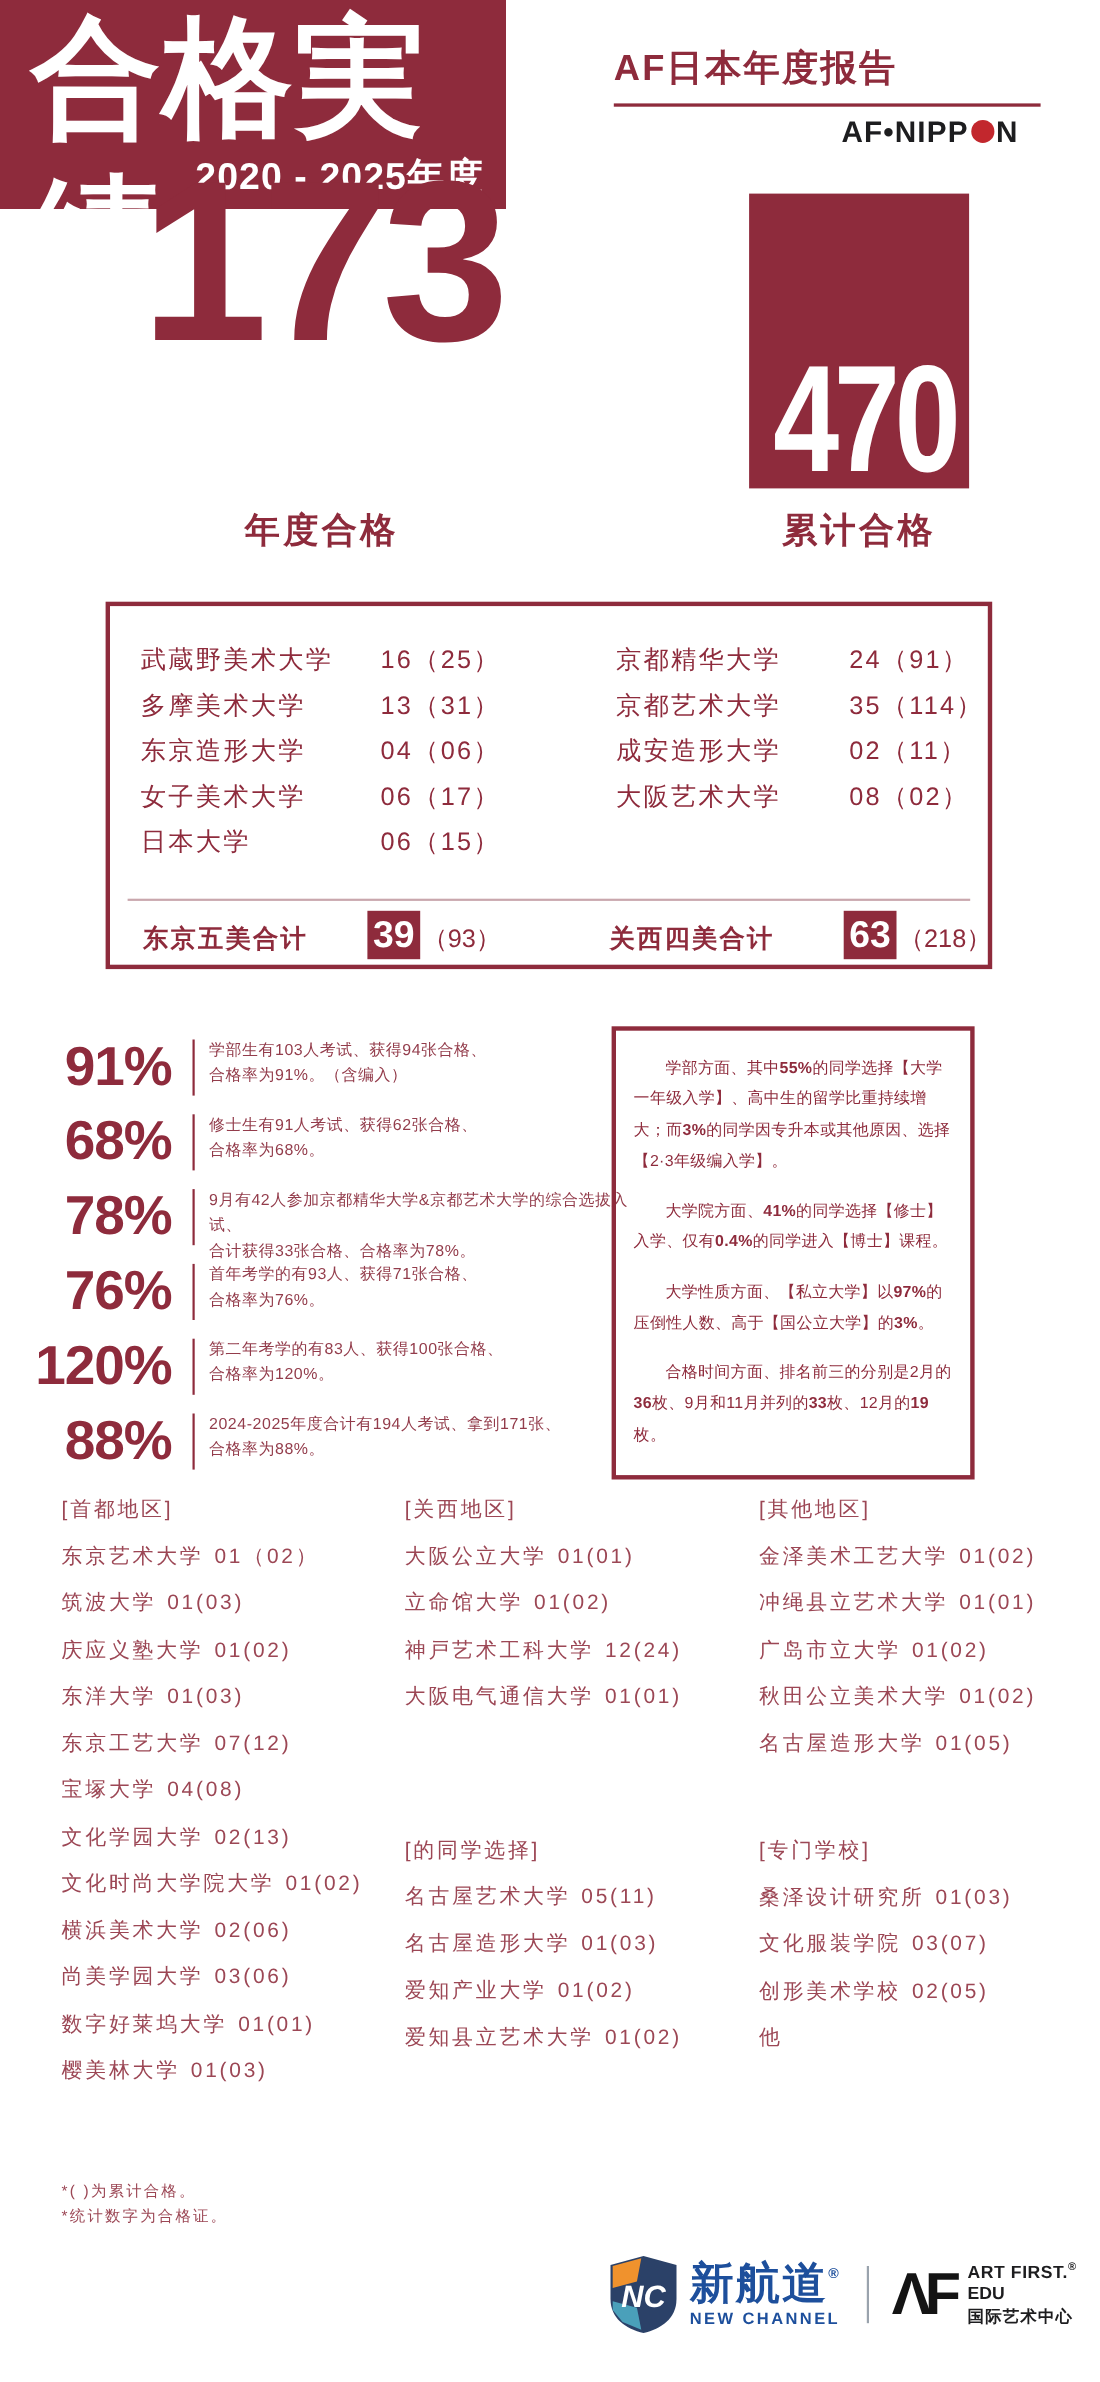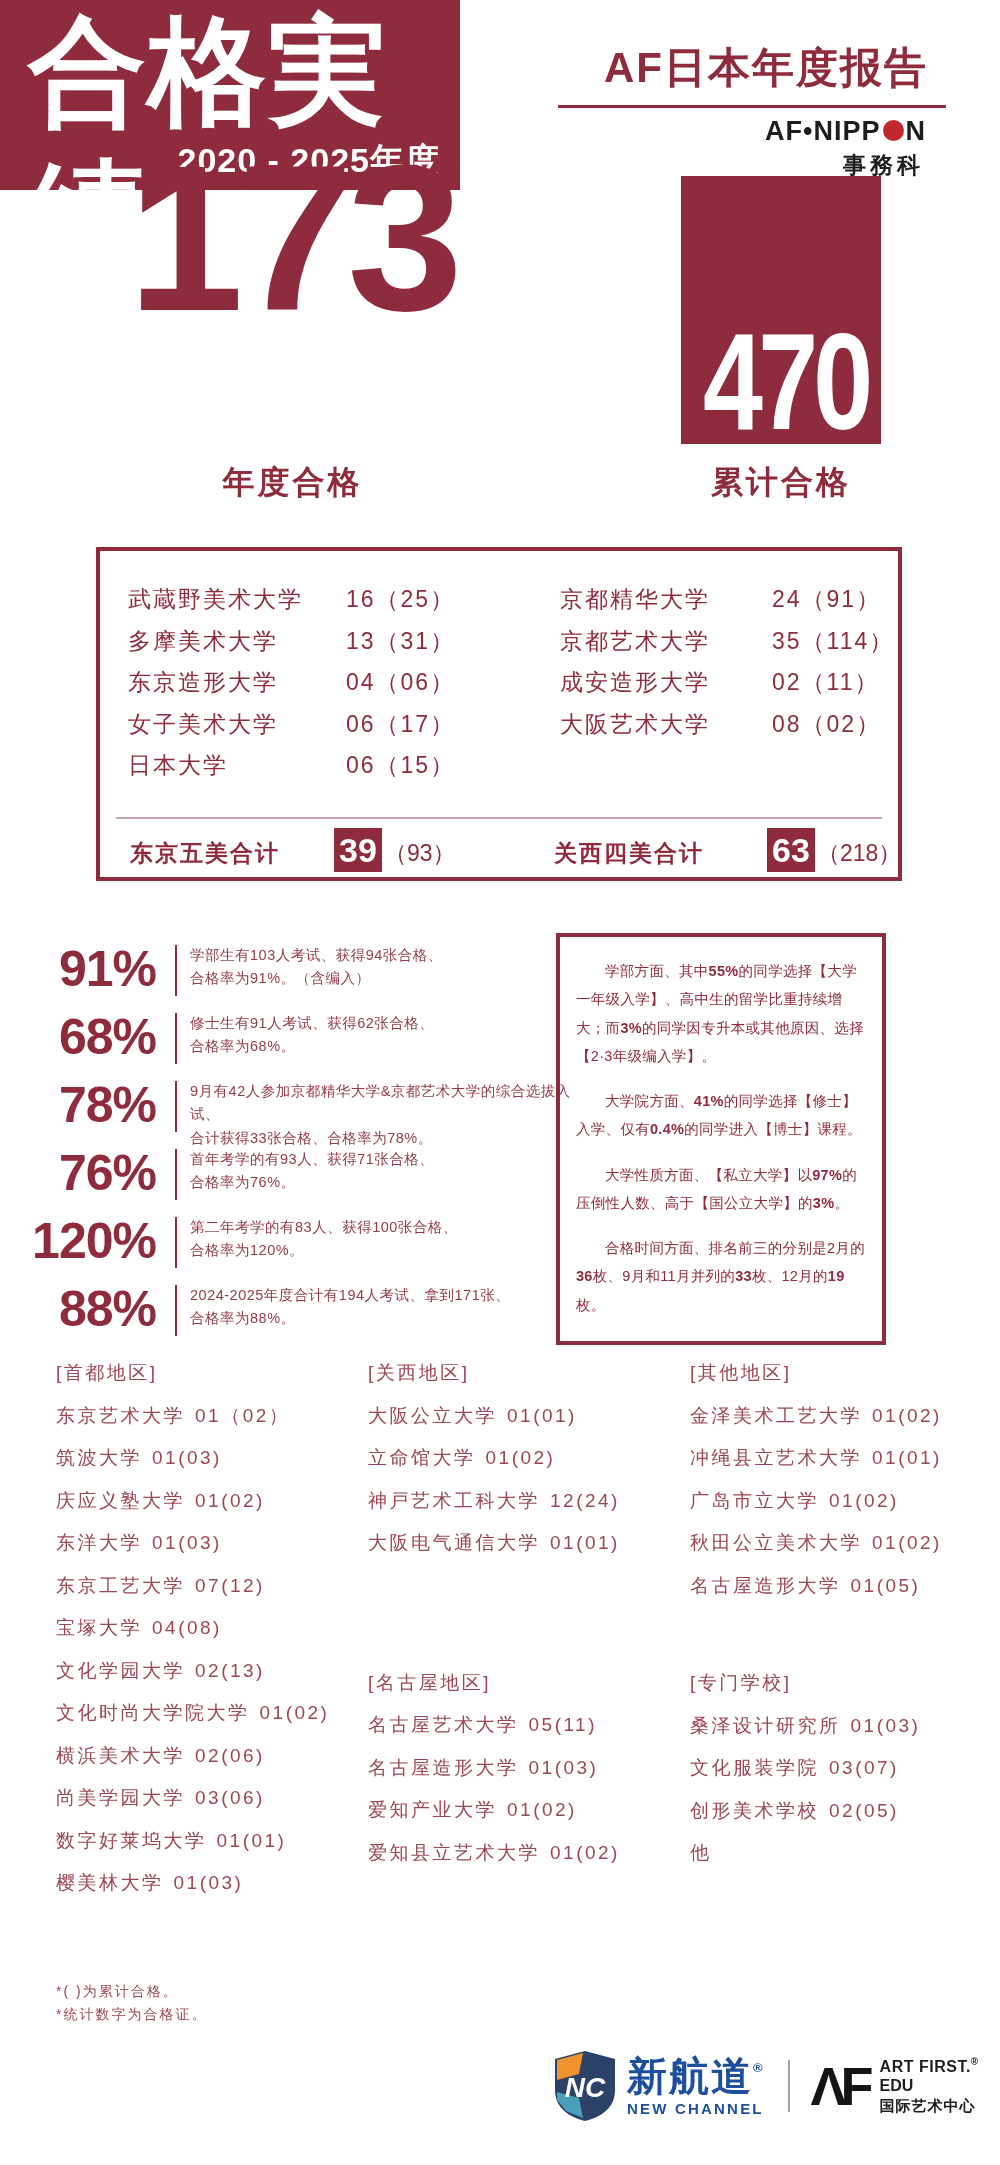--- a/index.html
+++ b/index.html
@@ -13,21 +13,21 @@
   html,body{margin:0;padding:0;background:#ffffff;}
   #poster{
     position:relative;width:1000px;height:2165px;background:#ffffff;overflow:hidden;
     font-family:"Liberation Sans",sans-serif;
   }
   
   .hdr-block{position:absolute;left:0;top:0;width:460px;height:190px;background:var(--maroon);}
   .hdr-title{position:absolute;left:28px;top:0px;color:#fff;font-size:118px;font-weight:900;letter-spacing:2px;line-height:1.22;}
   .hdr-sub{position:absolute;right:20px;top:138px;color:#fff;font-size:34px;font-weight:800;letter-spacing:1px;}
   .brand{position:absolute;left:558px;top:40px;width:388px;}
-  .brand-report{text-align:right;padding-right:18px;color:var(--maroon);font-size:42px;font-weight:800;letter-spacing:2px;}
+  .brand-report{text-align:left;padding-right:18px;color:var(--maroon);font-size:33px;font-weight:800;letter-spacing:2px;}
   .brand-line{margin-top:9px;height:3px;background:var(--maroon);}
   .brand-name{text-align:right;padding-right:20px;margin-top:8px;color:var(--ink);font-size:27px;font-weight:800;letter-spacing:1px;}
   .red-dot{display:inline-block;width:21px;height:21px;border-radius:50%;background:var(--red-dot);vertical-align:-1px;margin:0 2px;}
   .brand-dept{text-align:right;padding-right:22px;margin-top:3px;color:var(--ink);font-size:23px;font-weight:700;letter-spacing:4px;}
   
   .big-annual{position:absolute;left:105px;top:134px;width:375px;text-align:center;}
   .big-num{font-size:208px;font-weight:900;color:var(--maroon);line-height:1;letter-spacing:-6px;text-align:center;}
   .annual-label,.cum-label{position:absolute;top:461px;text-align:center;color:var(--maroon);font-size:32px;font-weight:700;letter-spacing:3px;}
   .annual-label{left:105px;width:375px;}
   .cum-label{left:681px;width:200px;}
@@ -90,21 +90,20 @@
 
   <div class="hdr-block">
     <div class="hdr-title">合格実績</div>
     <div class="hdr-sub">2020 - 2025年度</div>
   </div>
 
   <div class="brand">
     <div class="brand-report">AF日本年度报告</div>
     <div class="brand-line"></div>
     <div class="brand-name"><span>AF•NIPP</span><span class="red-dot"></span><span>N</span></div>
-    <div class="brand-dept">事務科</div>
   </div>
 
   <div class="big-annual">
     <div class="big-num">173</div>
   </div>
   <div class="annual-label">年度合格</div>
   <div class="cum-square">
     <div class="cum-num">470</div>
   </div>
   <div class="cum-label">累计合格</div>
@@ -227,21 +226,21 @@
       </div>
       <div class="region-col rc2">
         <div class="region-section">
           <div class="region-header">[关西地区]</div>
           <div class="region-item"><span class="ri-name">大阪公立大学</span><span class="ri-count">01(01)</span></div>
           <div class="region-item"><span class="ri-name">立命馆大学</span><span class="ri-count">01(02)</span></div>
           <div class="region-item"><span class="ri-name">神戸艺术工科大学</span><span class="ri-count">12(24)</span></div>
           <div class="region-item"><span class="ri-name">大阪电气通信大学</span><span class="ri-count">01(01)</span></div>
         </div>
         <div class="region-section">
-          <div class="region-header">[名古屋地区]</div>
+          <div class="region-header">[的同学选择]</div>
           <div class="region-item"><span class="ri-name">名古屋艺术大学</span><span class="ri-count">05(11)</span></div>
           <div class="region-item"><span class="ri-name">名古屋造形大学</span><span class="ri-count">01(03)</span></div>
           <div class="region-item"><span class="ri-name">爱知产业大学</span><span class="ri-count">01(02)</span></div>
           <div class="region-item"><span class="ri-name">爱知县立艺术大学</span><span class="ri-count">01(02)</span></div>
         </div>
       </div>
       <div class="region-col rc3">
         <div class="region-section">
           <div class="region-header">[其他地区]</div>
           <div class="region-item"><span class="ri-name">金泽美术工艺大学</span><span class="ri-count">01(02)</span></div>

